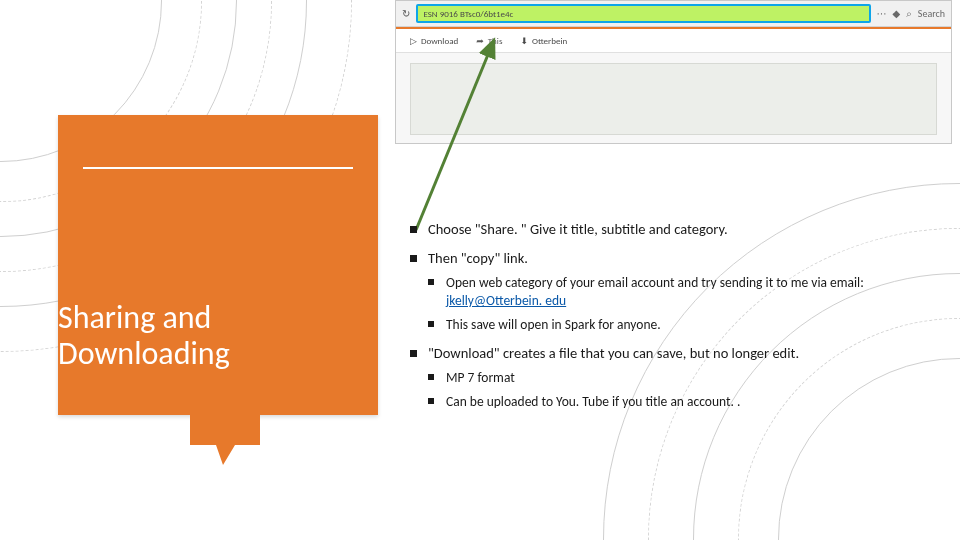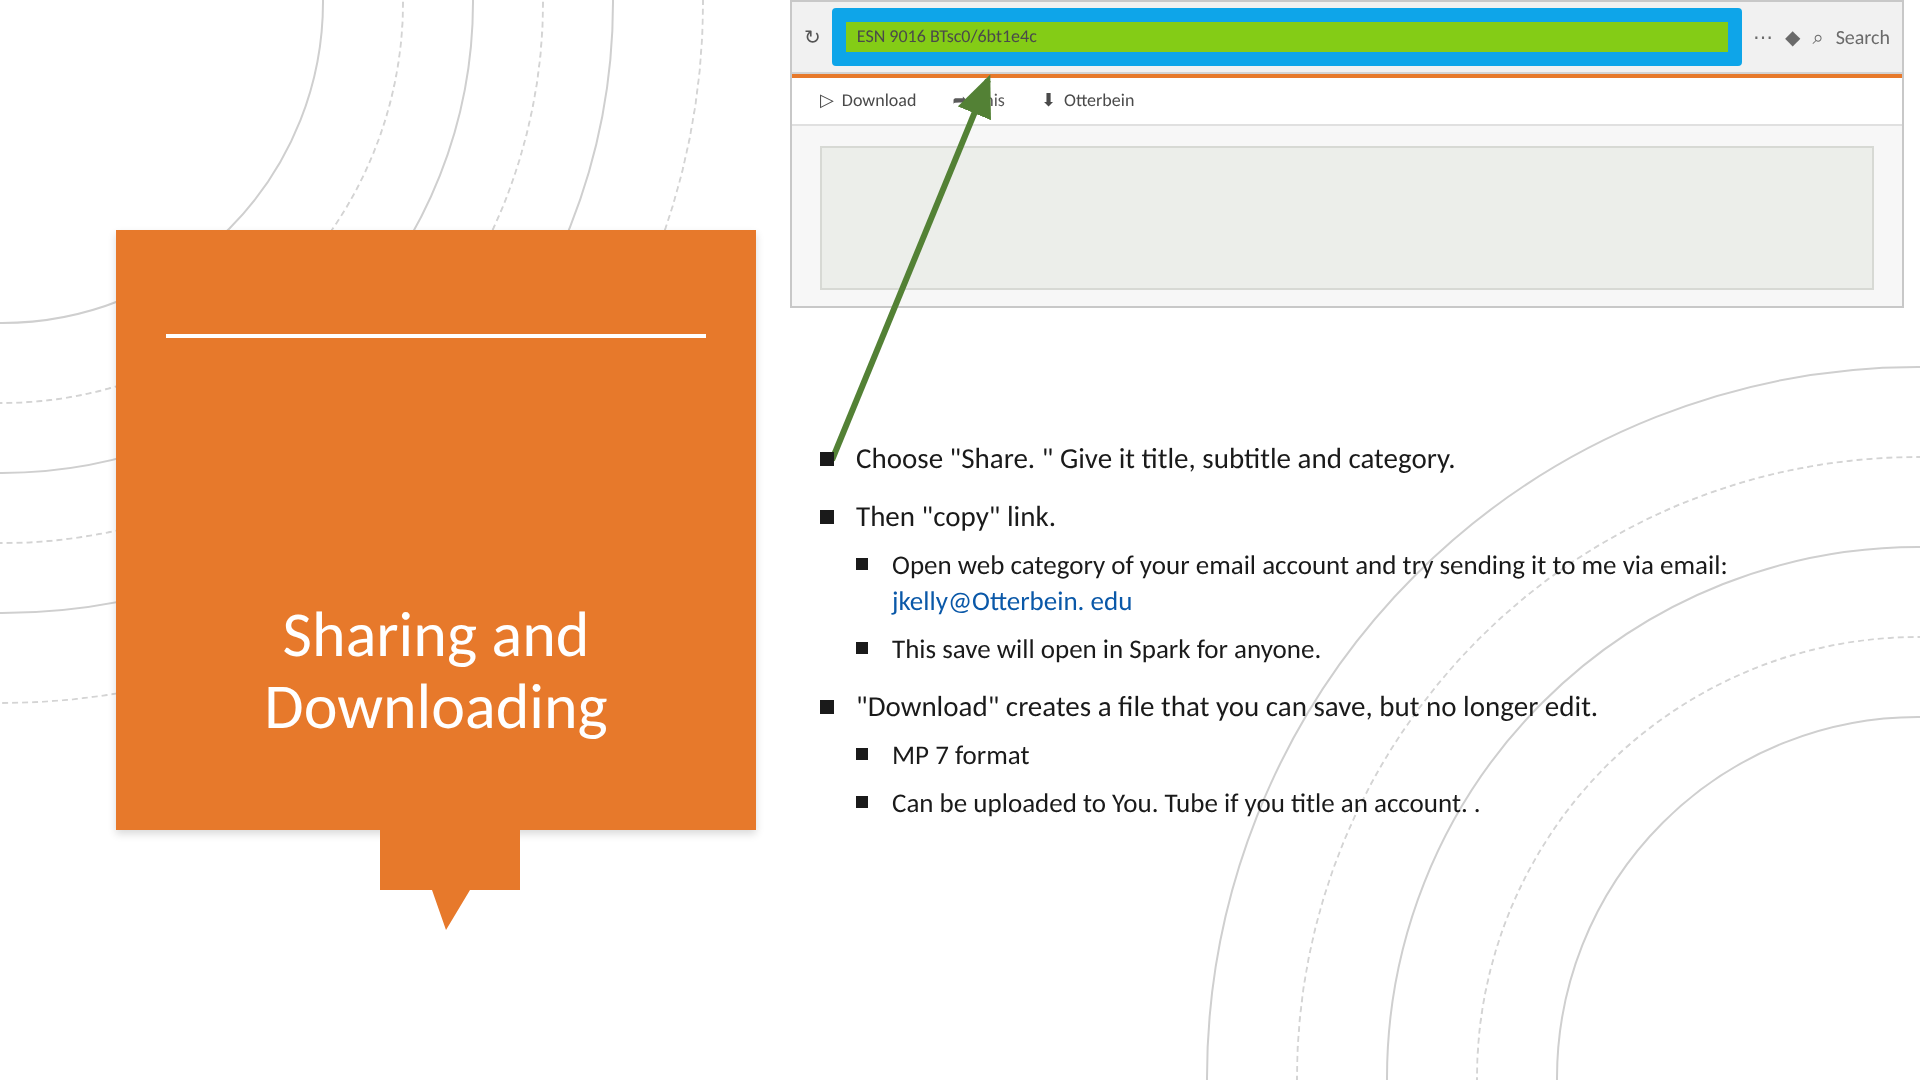--- a/index.html
+++ b/index.html
@@ -14,42 +14,42 @@
   .left-circles .circle.c5{width:610px;height:610px;left:-305px;top:-305px}
   .left-circles .circle.c6{width:700px;height:700px;left:-350px;top:-350px}
   .right-circles .circle.r1{width:360px;height:360px;right:-180px;bottom:-180px}
   .right-circles .circle.r2{width:440px;height:440px;right:-220px;bottom:-220px}
   .right-circles .circle.r3{width:530px;height:530px;right:-265px;bottom:-265px}
   .right-circles .circle.r4{width:620px;height:620px;right:-310px;bottom:-310px}
   .right-circles .circle.r5{width:710px;height:710px;right:-355px;bottom:-355px}
   .browser{position:absolute;left:395px;top:0;width:555px;border:1px solid #c8c8c8;background:#f7f7f7;font-size:10px}
   .addr{display:flex;align-items:center;gap:6px;padding:3px 6px;background:#f1f1f1;border-bottom:1px solid #d3d3d3}
   .addr .refresh{color:#555}
-  .addr .url{flex:1;background:#84cc16;border:7px solid #0ea5e9;border-radius:2px;padding:2px 5px;color:#4a4a4a;font-size:9px}
+  .addr .url{flex:1;background:#bef264;border:2px solid #0ea5e9;border-radius:2px;padding:2px 5px;color:#4a4a4a;font-size:9px}
   .addr .right{display:flex;gap:6px;color:#6a6a6a;align-items:center}
   .tool{display:flex;gap:18px;padding:6px 14px;background:#fff;border-bottom:1px solid #e0e0e0}
   .tool .ti{display:flex;align-items:center;gap:4px;color:#4a4a4a;font-size:9px}
   .tool .ti.active{color:#5a5a5a}
   .orangebar{height:2px;background:#e7792b}
   .workarea{height:70px;padding:10px 14px}
   .workarea .panel{height:100%;background:#eceeea;border:1px solid #d7d9d4}
   .card{position:absolute;left:58px;top:115px;width:320px;height:300px;background:#e7792b;color:#fff;box-shadow:0 2px 4px rgba(0,0,0,.15)}
   .card .rule{position:absolute;left:25px;right:25px;top:52px;height:0;border-top:2px solid #fff}
-  .card .title{position:absolute;left:0;right:0;top:185px;text-align:center;font-size:32px;font-weight:300;line-height:1.12}
+  .card .title{position:absolute;left:0;right:0;top:185px;text-align:left;font-size:32px;font-weight:300;line-height:1.12}
   .callout{position:absolute;left:190px;top:415px}
   .callout svg{display:block}
   .arrow{position:absolute;left:410px;top:35px;pointer-events:none}
   .content{position:absolute;left:410px;top:220px;right:18px;font-size:14.5px;line-height:1.32}
   ul.sq{list-style:none;margin:0;padding:0}
   ul.sq>li{position:relative;padding-left:18px;margin:0 0 10px}
   ul.sq>li:before{content:"";position:absolute;left:0;top:6px;width:7px;height:7px;background:#1a1a1a}
   ul.sq ul.sq{margin-top:6px}
   ul.sq ul.sq>li{padding-left:18px;margin-bottom:6px;font-size:13.5px}
   ul.sq ul.sq>li:before{width:6px;height:6px;top:5px}
-  a.mail{color:#0a58a8;}
+  a.mail{color:#0a58a8;text-decoration:underline}
 </style>
 </head>
 <body>
 
 <div class="left-circles">
   <div class="circle c-solid c1"></div>
     <div class="circle c-dash c2"></div>
   <div class="circle c-solid c3"></div>
     <div class="circle c-dash c4"></div>
   <div class="circle c-solid c5"></div>

